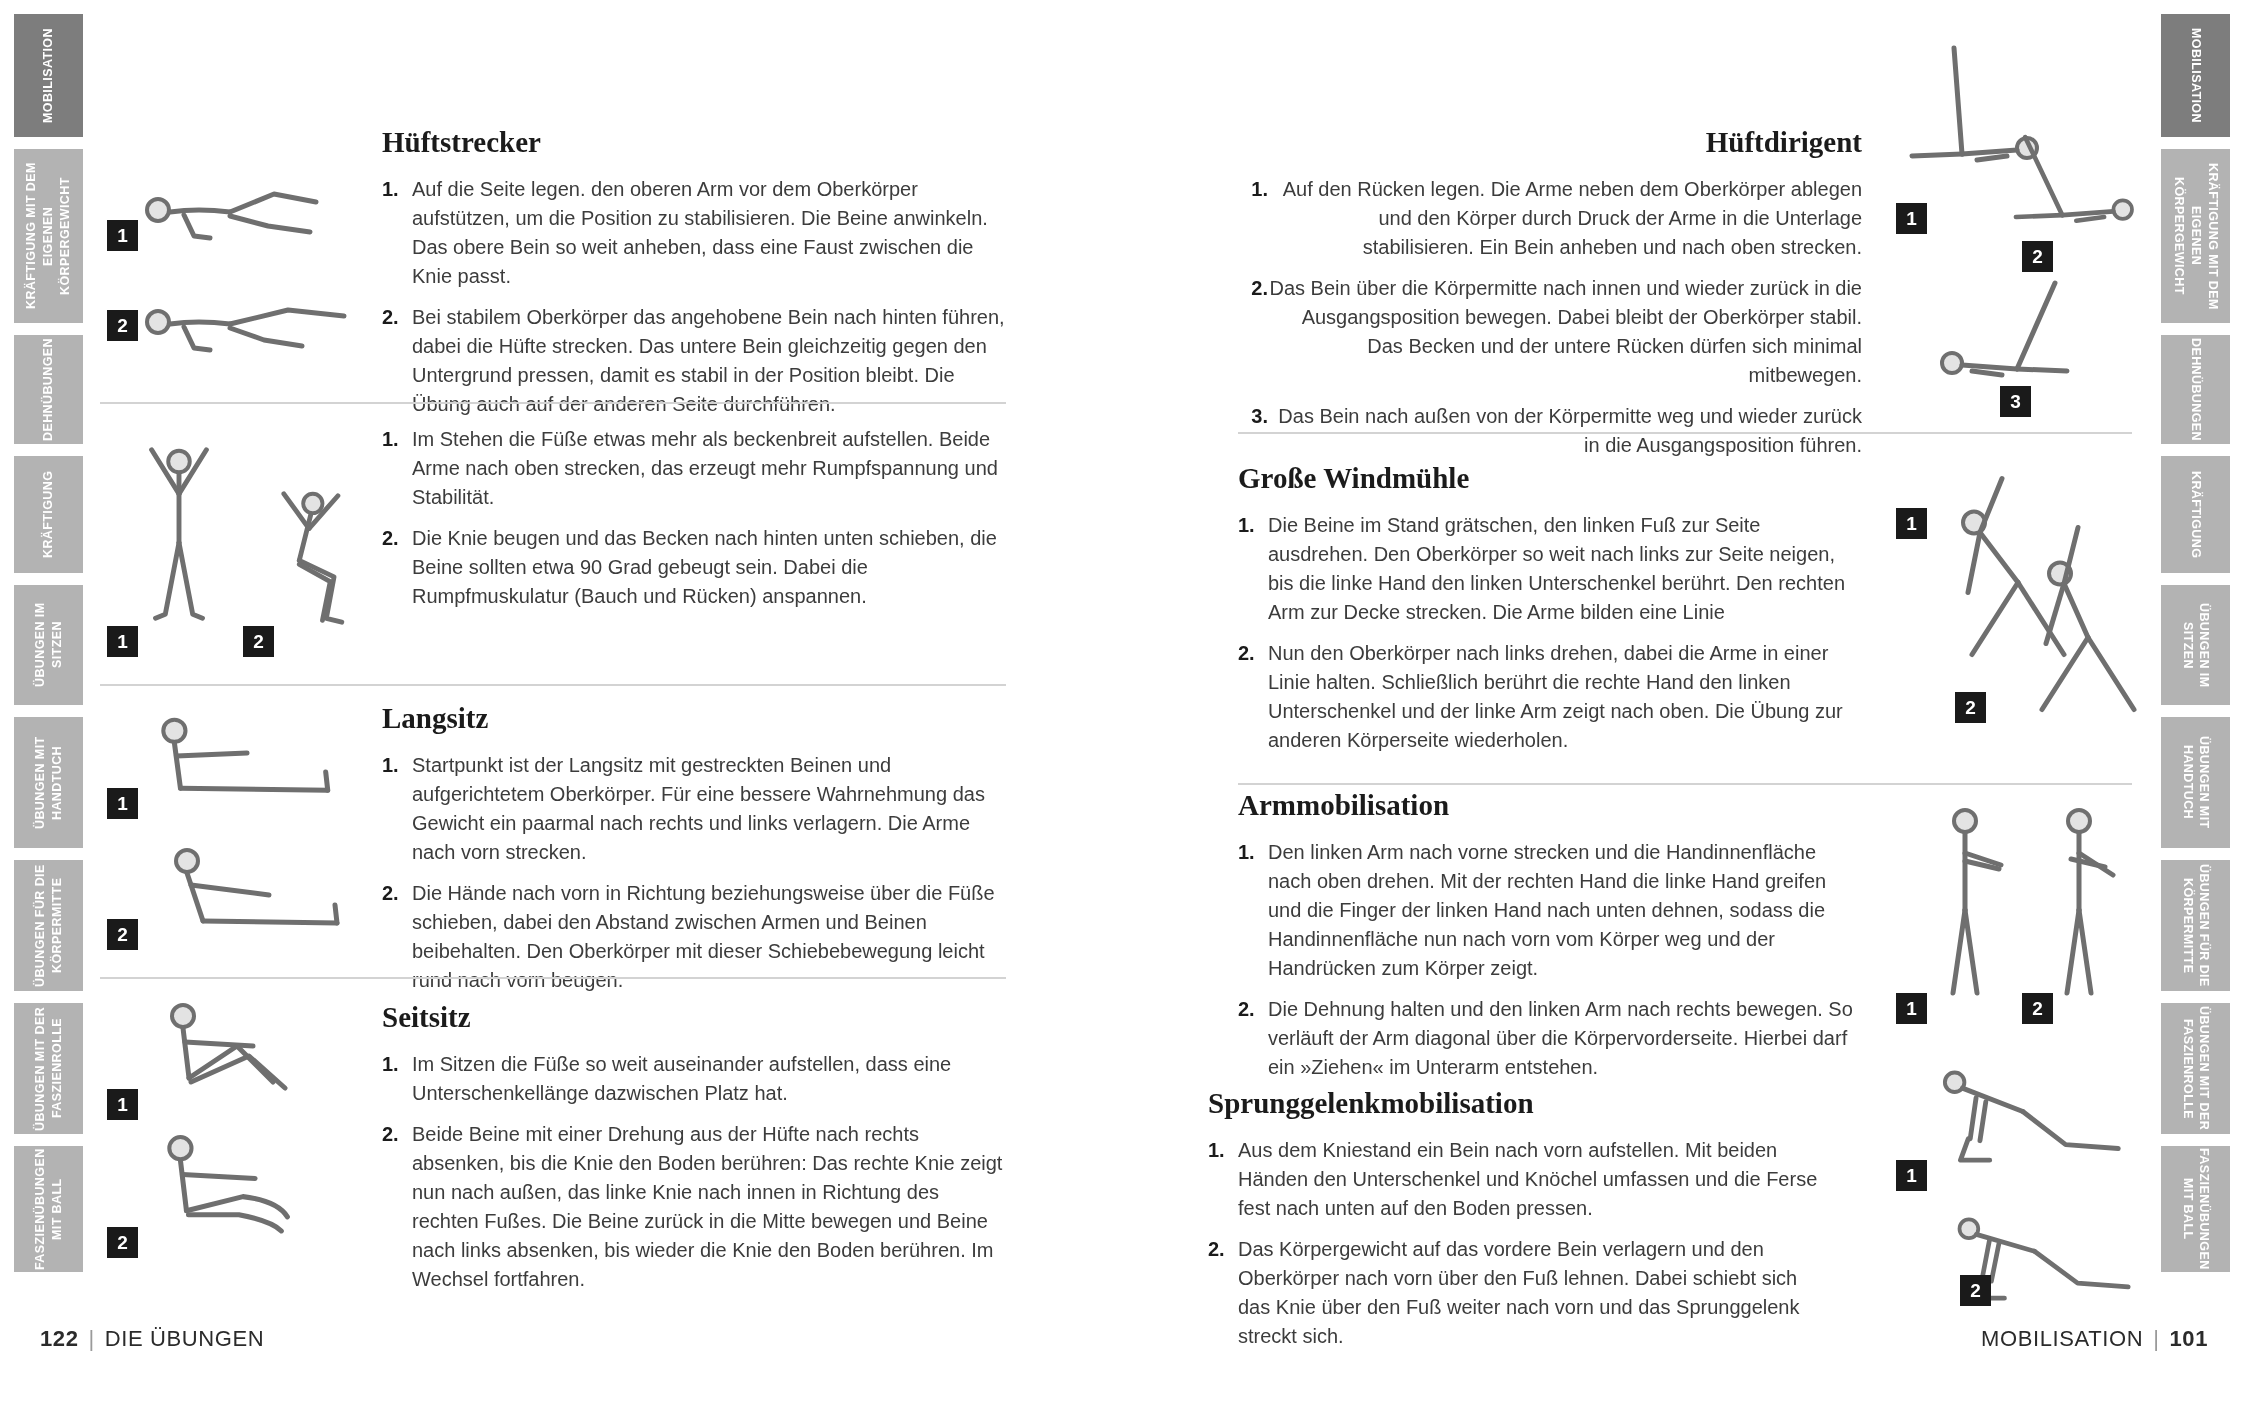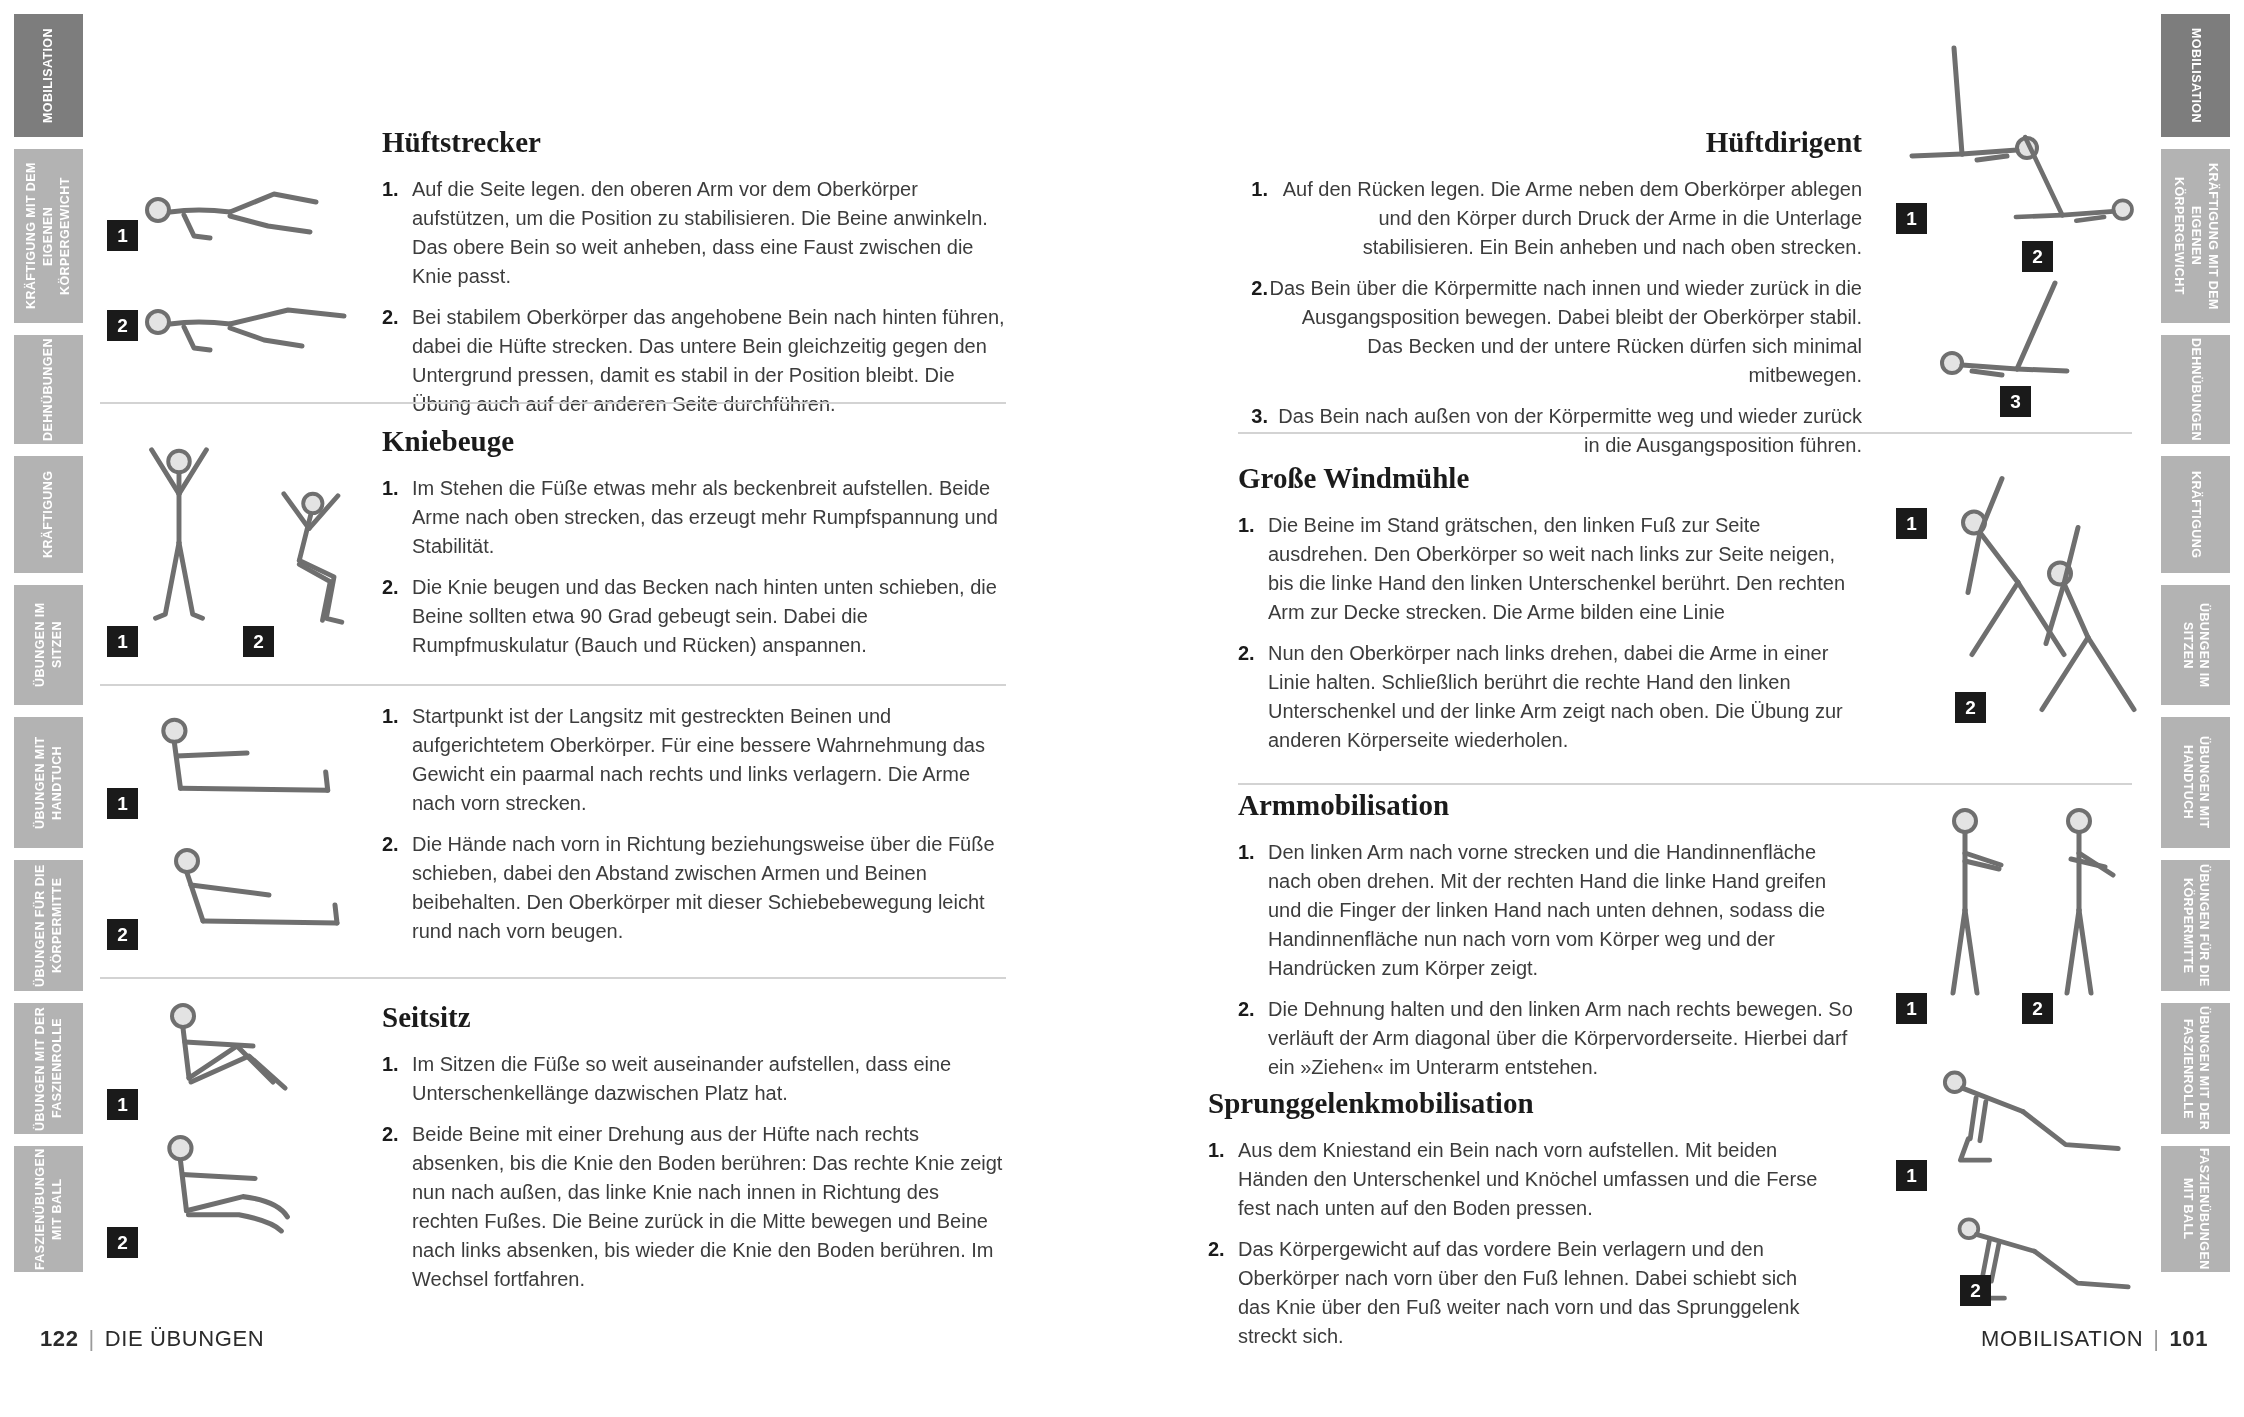--- a/index.html
+++ b/index.html
@@ -175,21 +175,20 @@
       <path class="st" d="M56,42 L30,6"></path>
       <path class="st" d="M56,42 L86,8"></path>
       <path class="st" d="M46,75 L82,92 L74,135 L90,139"></path>
       <path class="st" d="M46,79 L78,97 L70,137"></path>
     </svg>
     <div class="marker" style="left:7px; top:186px;">1</div>
     <div class="marker" style="left:143px; top:186px;">2</div>
   </div>
 
   <section class="textblock" style="left:382px; top:425px;">
-    <h2 class="ex-title">Kniebeuge</h2>
     <div class="steps">
       <div class="step">
         <span class="step-num">1.</span>
         <span class="step-text">Im Stehen die Füße etwas mehr als beckenbreit aufstellen. Beide Arme nach oben strecken, das erzeugt mehr Rumpfspannung und Stabilität.</span>
       </div>
       <div class="step">
         <span class="step-num">2.</span>
         <span class="step-text">Die Knie beugen und das Becken nach hinten unten schieben, die Beine sollten etwa 90 Grad gebeugt sein. Dabei die Rumpfmuskulatur (Bauch und Rücken) anspannen.</span>
       </div>
     </div>
@@ -210,20 +209,21 @@
       <path class="st" d="M58,34 Q66,58 74,82"></path>
       <path class="st" d="M62,46 L140,56"></path>
       <path class="st" d="M74,82 L208,84"></path>
       <path class="st" d="M208,84 L206,66"></path>
     </svg>
     <div class="marker" style="left:7px; top:73px;">1</div>
     <div class="marker" style="left:7px; top:204px;">2</div>
   </div>
 
   <section class="textblock" style="left:382px; top:702px;">
+    <h2 class="ex-title">Langsitz</h2>
     <div class="steps">
       <div class="step">
         <span class="step-num">1.</span>
         <span class="step-text">Startpunkt ist der Langsitz mit gestreckten Beinen und aufgerichtetem Oberkörper. Für eine bessere Wahrnehmung das Gewicht ein paarmal nach rechts und links verlagern. Die Arme nach vorn strecken.</span>
       </div>
       <div class="step">
         <span class="step-num">2.</span>
         <span class="step-text">Die Hände nach vorn in Richtung beziehungsweise über die Füße schieben, dabei den Abstand zwischen Armen und Beinen beibehalten. Den Oberkörper mit dieser Schiebebewegung leicht rund nach vorn beugen.</span>
       </div>
     </div>

